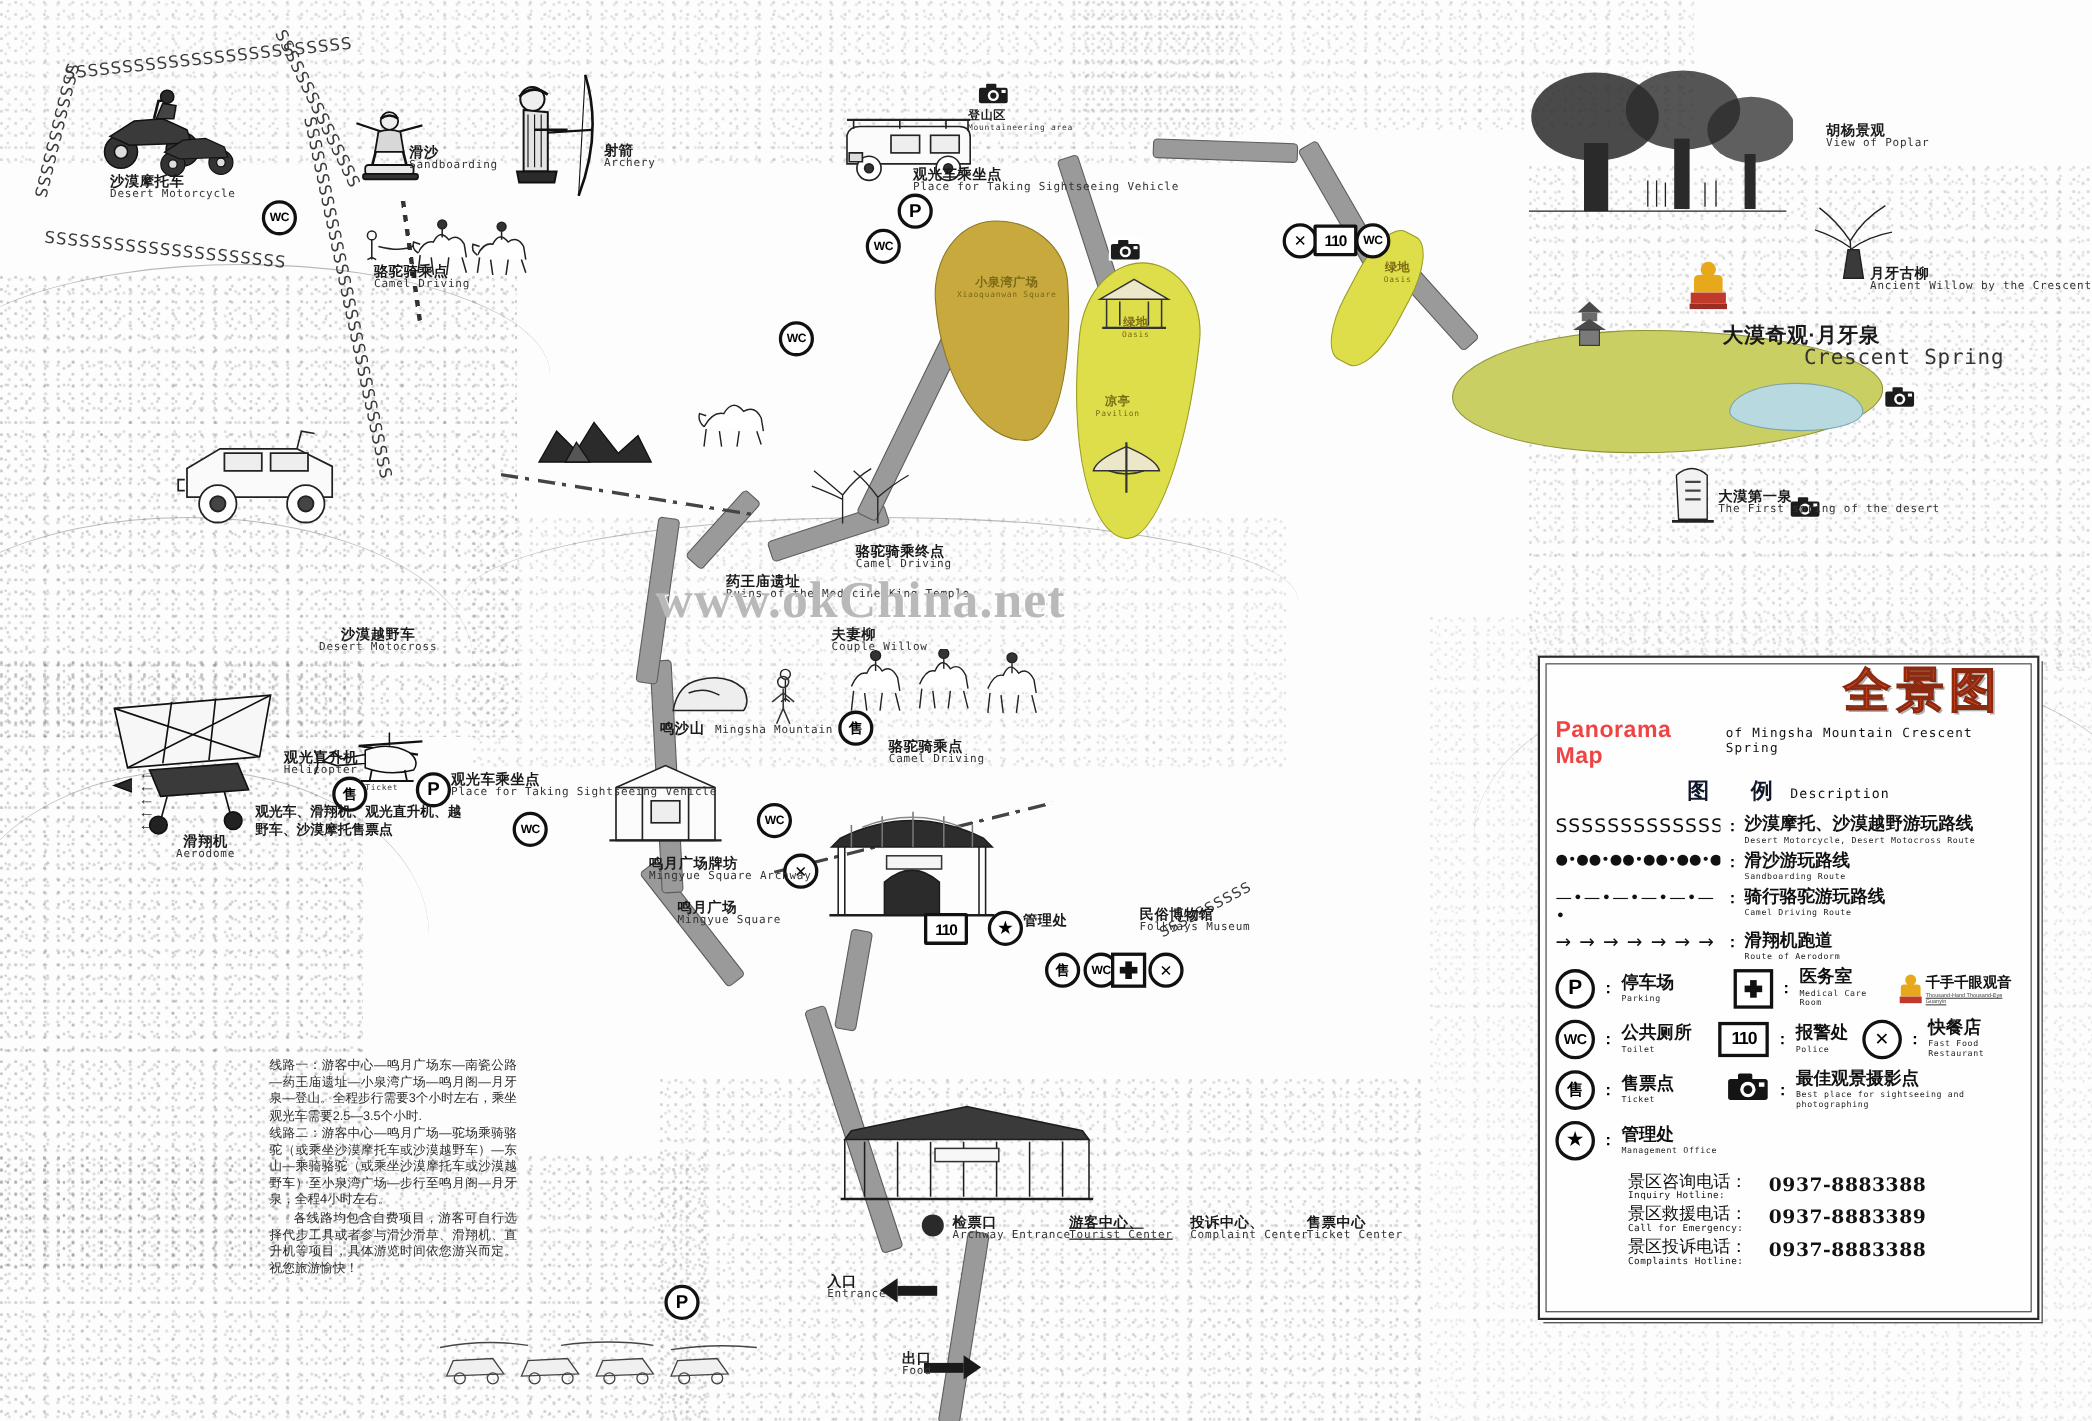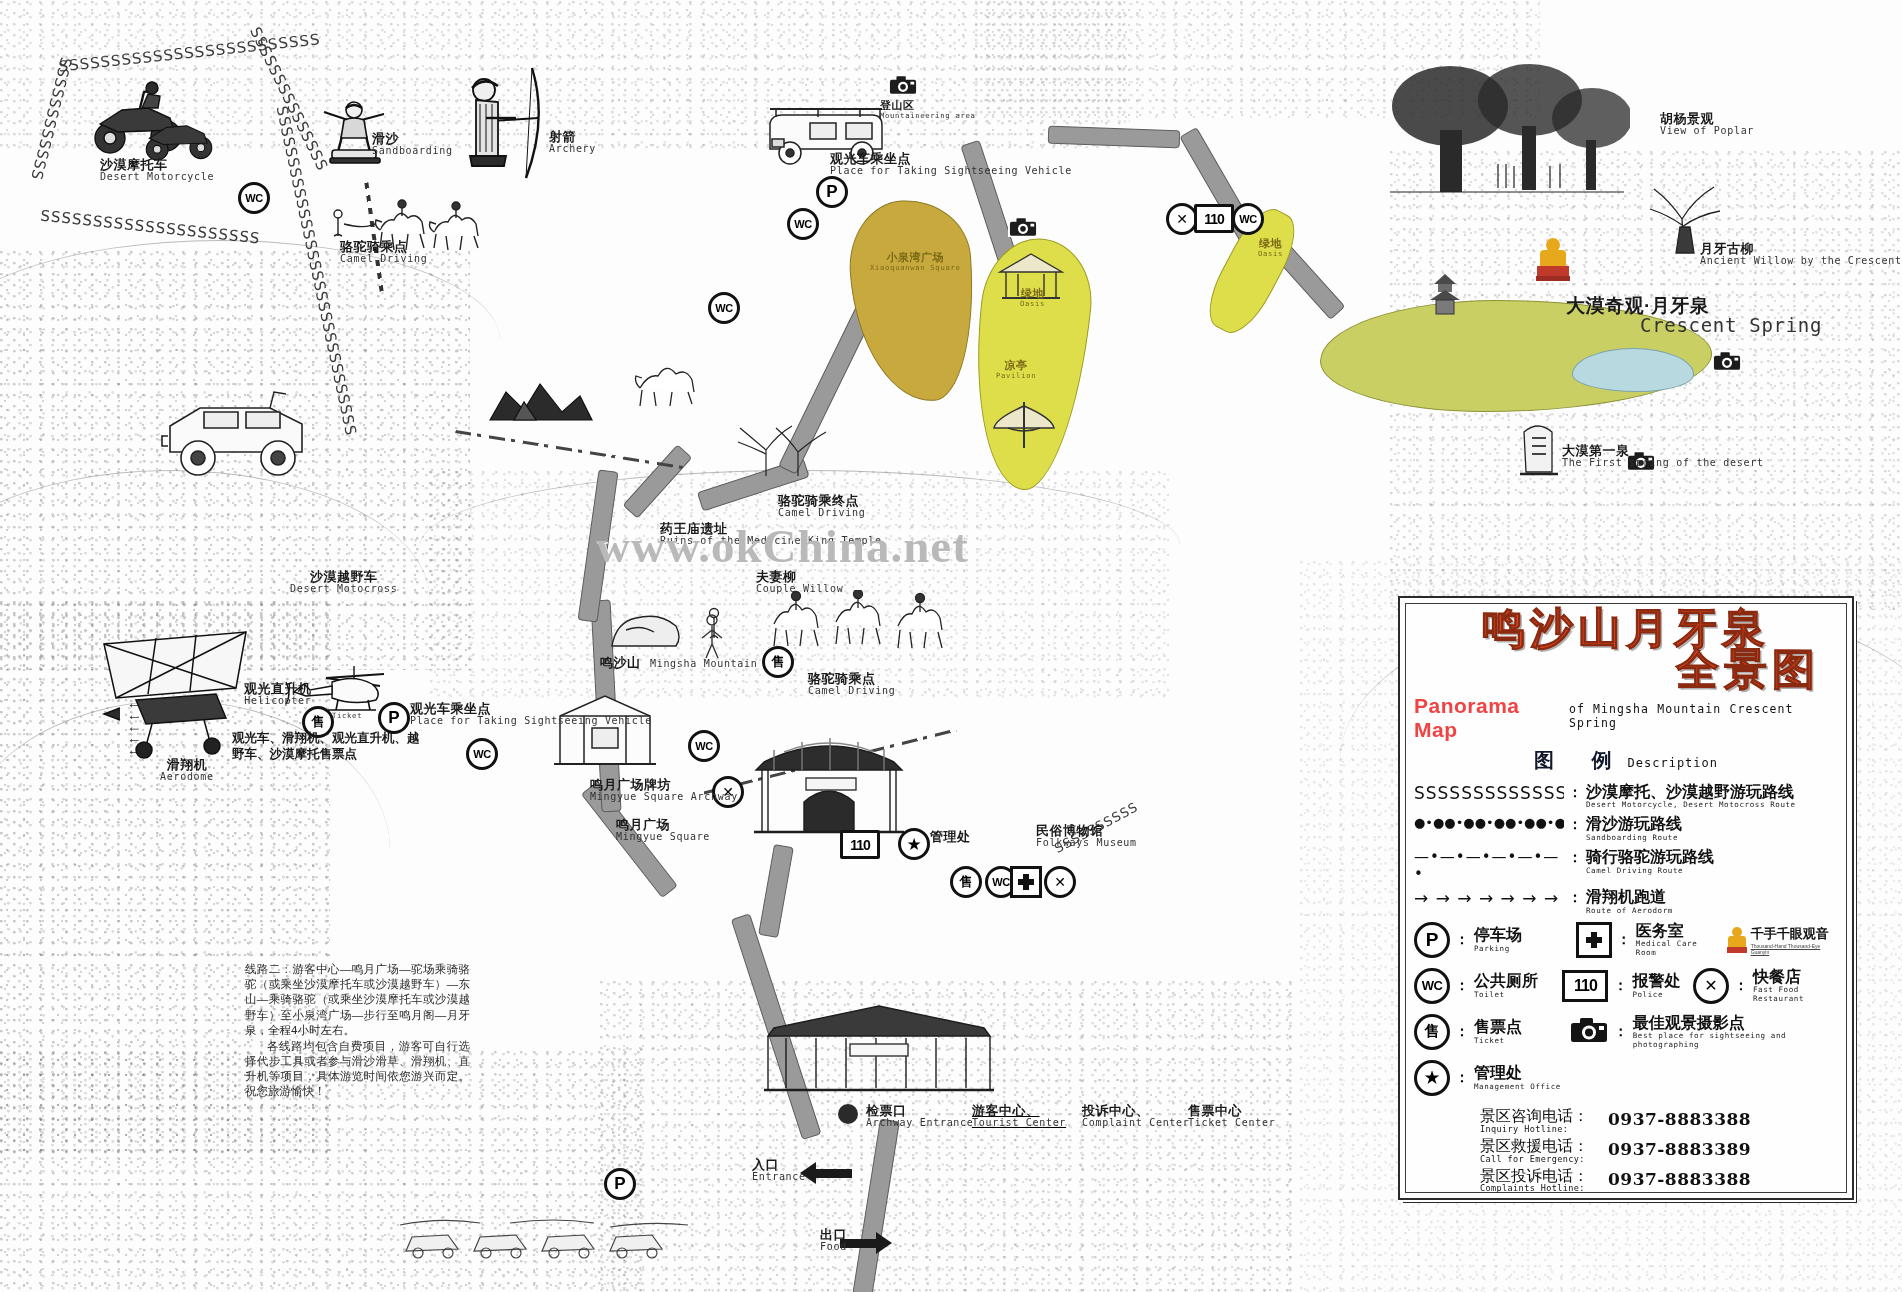--- a/index.html
+++ b/index.html
@@ -718,21 +718,21 @@
     <span class="en" style="display:inline;padding-left:5px;">Mingsha Mountain</span>
   </div>
   <div class="lab" style="left:808px;top:672px;">
     <span class="cn">骆驼骑乘点</span>
     <span class="en">Camel Driving</span>
   </div>
   <div class="lab ctr" style="left:160px;top:758px;">
     <span class="cn">滑翔机</span>
     <span class="en">Aerodome</span>
   </div>
-  <div class="lab" style="left:244px;top:682px;text-align:right;">
+  <div class="lab" style="left:258px;top:682px;">
     <span class="cn">观光直升机</span>
     <span class="en">Helicopter</span>
   </div>
   <div class="lab" style="left:410px;top:702px;">
     <span class="cn">观光车乘坐点</span>
     <span class="en">Place for Taking Sightseeing Vehicle</span>
   </div>
   <div class="lab small" style="left:332px;top:712px;">
     <span class="en">Ticket</span>
   </div>
@@ -771,29 +771,29 @@
   <div class="lab" style="left:752px;top:1158px;">
     <span class="cn">入口</span>
     <span class="en">Entrance</span>
   </div>
   <div class="lab" style="left:820px;top:1228px;">
     <span class="cn">出口</span>
     <span class="en">Food</span>
   </div>
 
   <div id="routes">
+    <p>线路一：游客中心—鸣月广场东—南瓷公路—药王庙遗址—小泉湾广场—鸣月阁—月牙泉—登山。全程步行需要3个小时左右，乘坐观光车需要2.5—3.5个小时.</p>
     <p>线路二：游客中心—鸣月广场—驼场乘骑骆驼（或乘坐沙漠摩托车或沙漠越野车）—东山—乘骑骆驼（或乘坐沙漠摩托车或沙漠越野车）至小泉湾广场—步行至鸣月阁—月牙泉，全程4小时左右。</p>
     <p class="ind">各线路均包含自费项目，游客可自行选择代步工具或者参与滑沙滑草、滑翔机、直升机等项目，具体游览时间依您游兴而定。祝您旅游愉快！</p>
   </div>
 
   <div id="wm">www.okChina.net</div>
 
   <div id="legend">
     <div class="lg-inner">
-      <div class="lg-title">鸣沙山月牙泉</div>
       <div class="lg-title lg-t2">全景图</div>
 
       <div class="lg-sub">
         <span class="pm">Panorama Map</span>
         <span class="pmof">of Mingsha Mountain Crescent Spring</span>
       </div>
 
       <div class="lg-desc">
         <span class="cn">图 例</span><span class="en">Description</span>
       </div>

